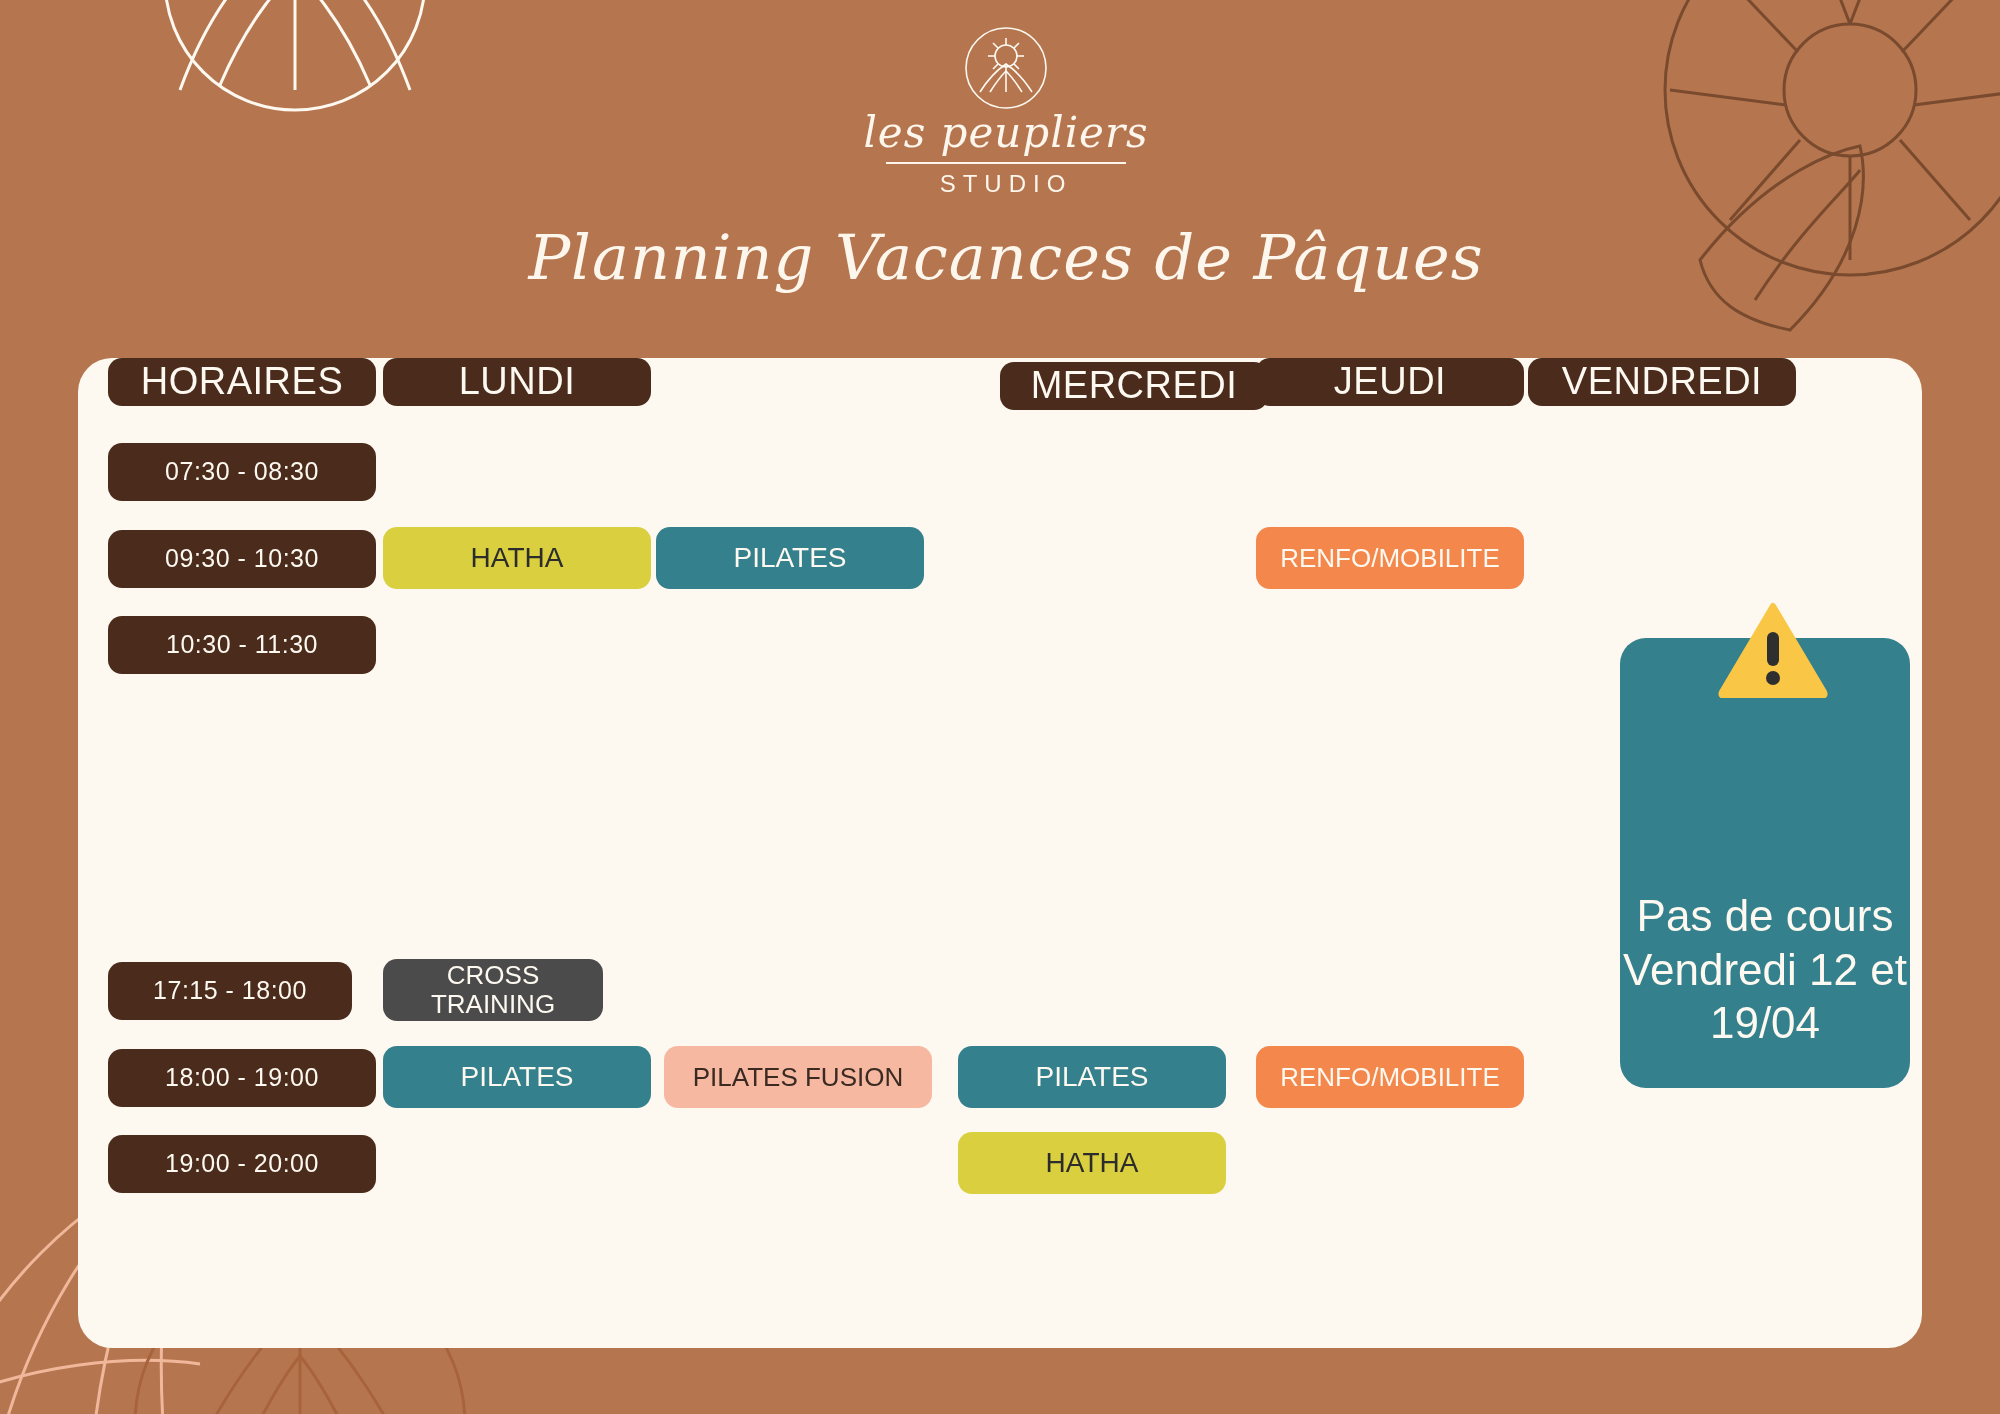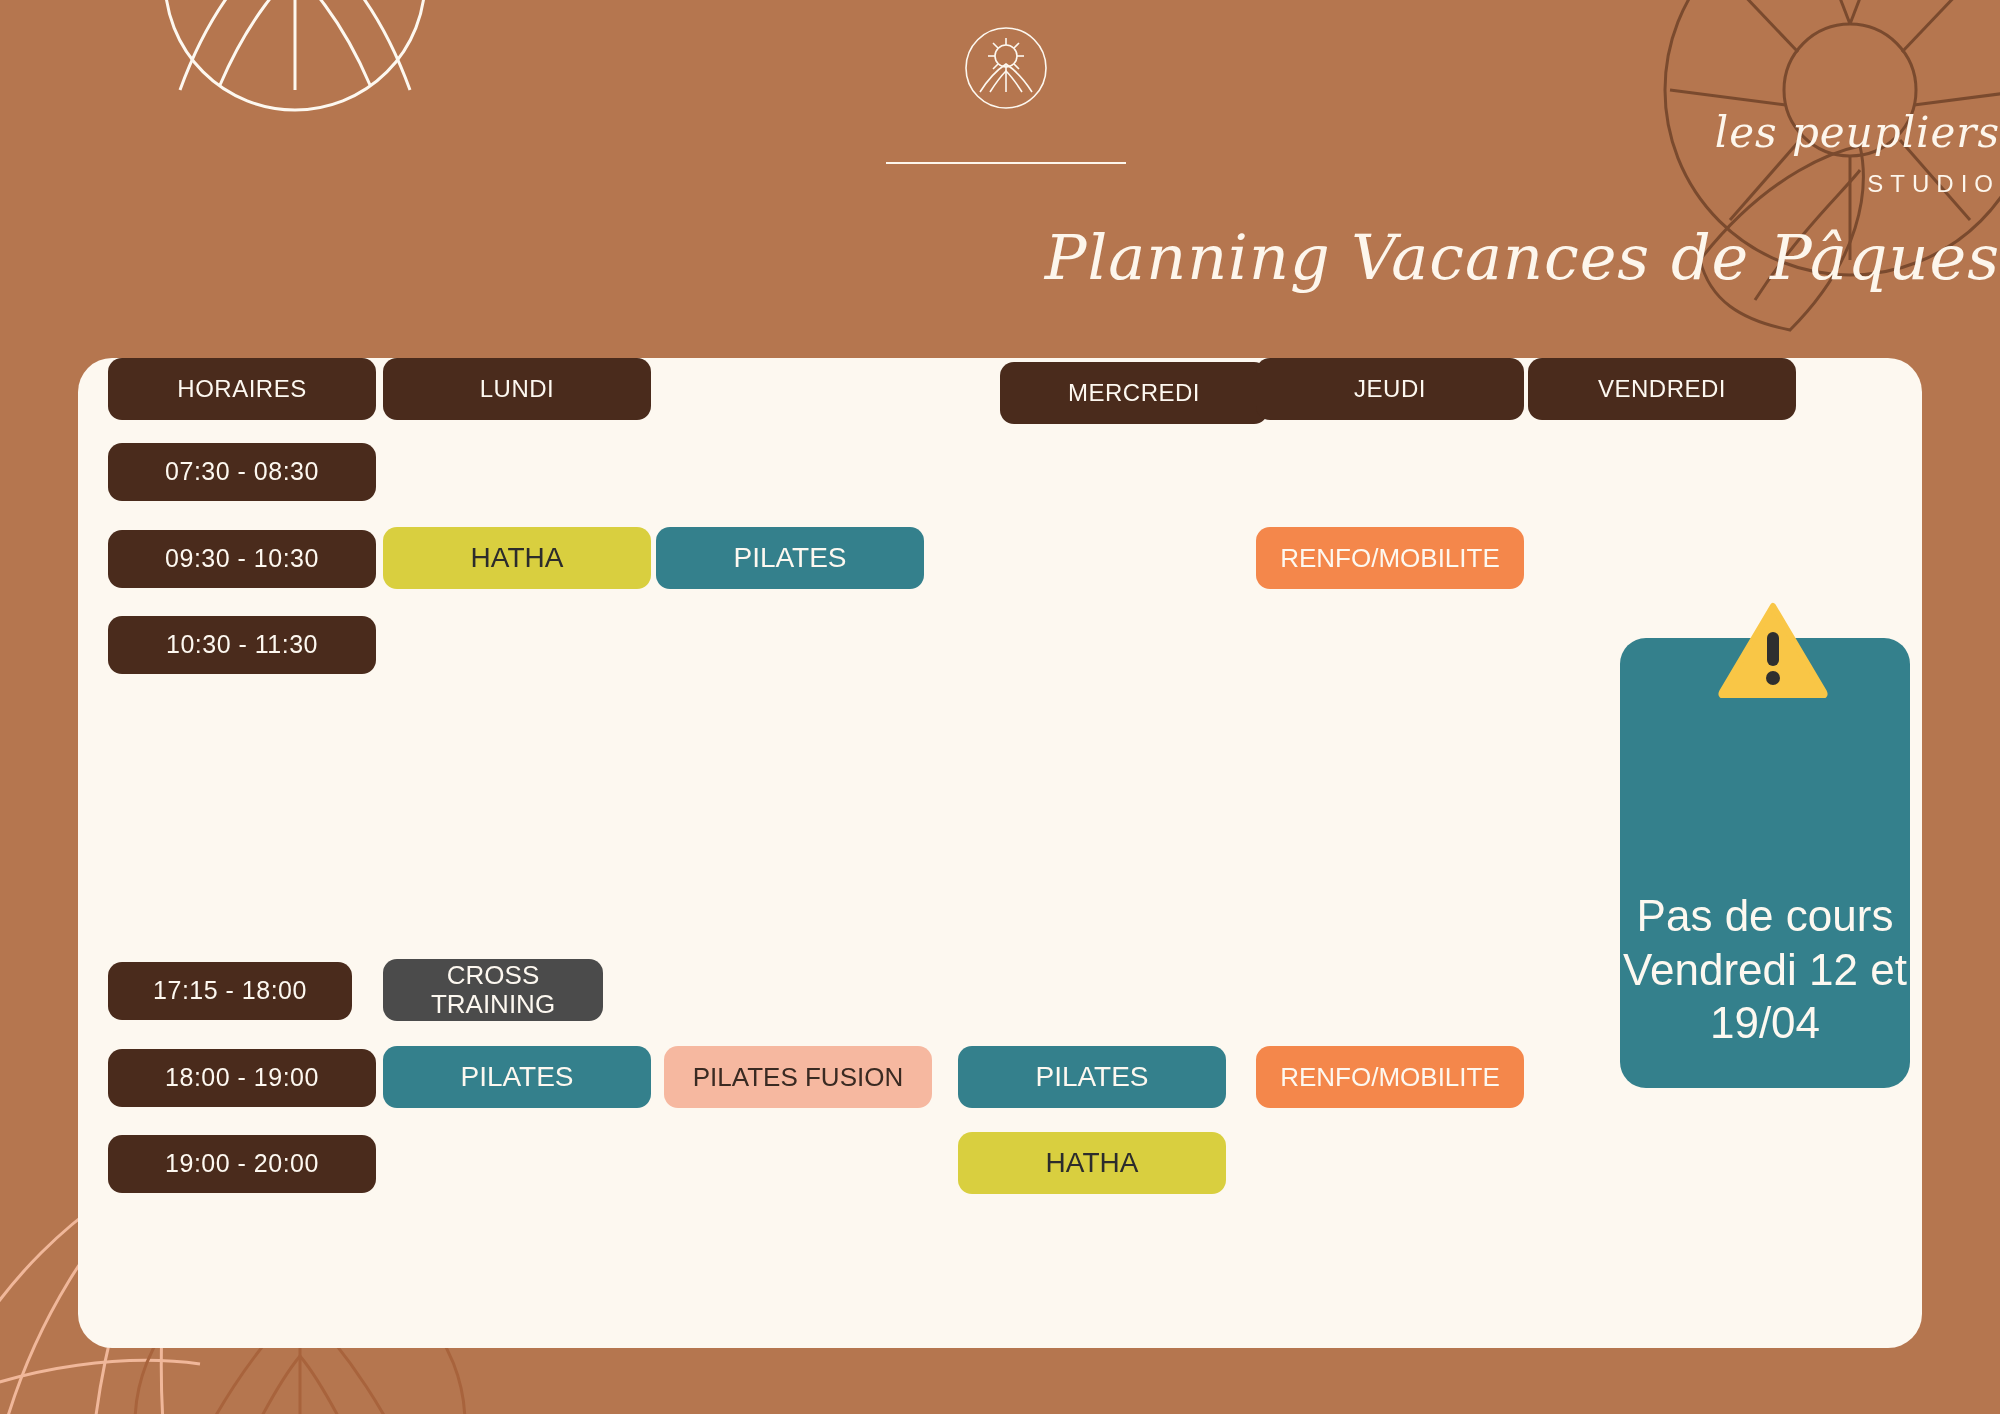--- a/index.html
+++ b/index.html
@@ -24,21 +24,21 @@
 
   #deco-top-left  { top: -80px;  left: 150px; }
   #deco-top-right { top: -40px;  right: -60px; }
   #deco-bottom-left { bottom: -120px; left: -120px; }
   #deco-bottom-mid  { bottom: -150px; left: 120px; }
 
   
   .header {
     position: relative;
     z-index: 3;
-    text-align: right;
+    text-align: center;
     padding-top: 26px;
     padding-left: 12px;
   }
   .logo-mark { margin: 0 auto; width: 84px; height: 84px; }
   .logo-name {
     font-family: "DejaVu Serif", serif;
     font-style: italic;
     color: #fdf6ec;
     font-size: 42px;
     letter-spacing: 1px;
@@ -92,23 +92,23 @@
     align-items: center;
     justify-content: center;
     box-sizing: border-box;
     text-align: center;
     line-height: 1.1;
   }
 
   .day-head {
     background: #4a2b1c;
     color: #fdf8f0;
-    font-size: 24px;
+    font-size: 38px;
     letter-spacing: 0.5px;
-    height: 62px;
+    height: 48px;
     text-align: center;
   }
   .time-pill {
     background: #4a2b1c;
     color: #fdf8f0;
     font-size: 25px;
     height: 58px;
     letter-spacing: 0.5px;
   }
   .cls {

